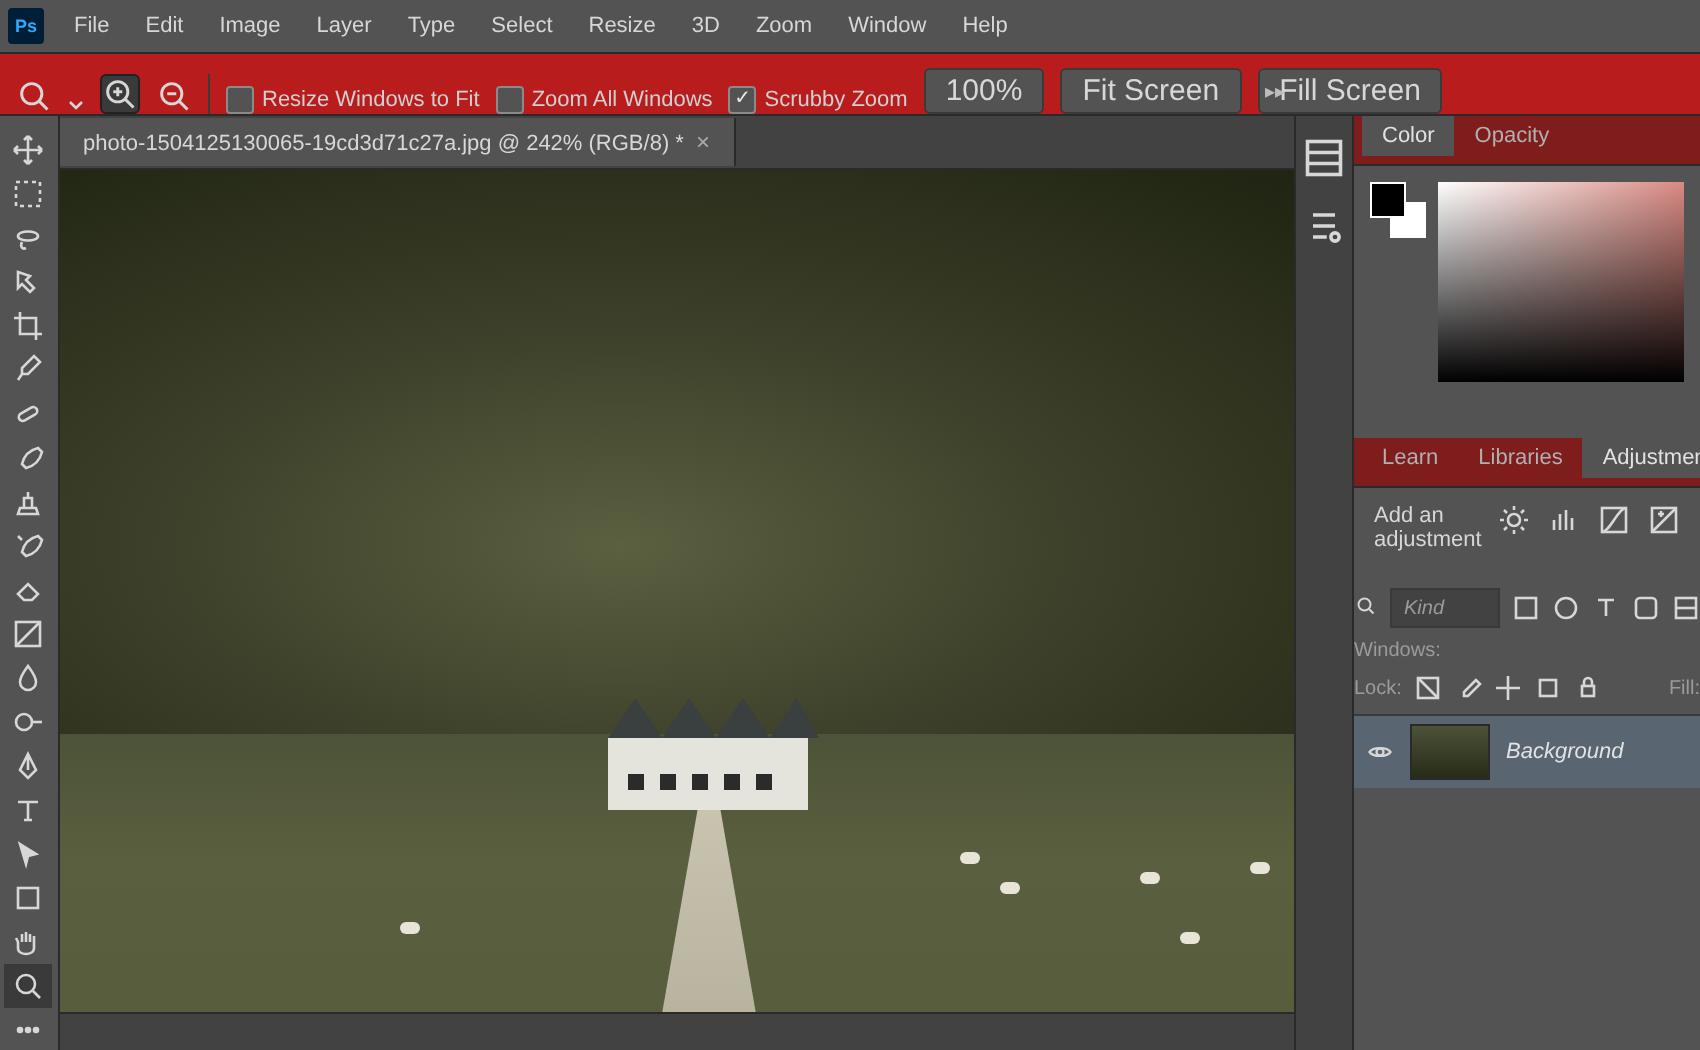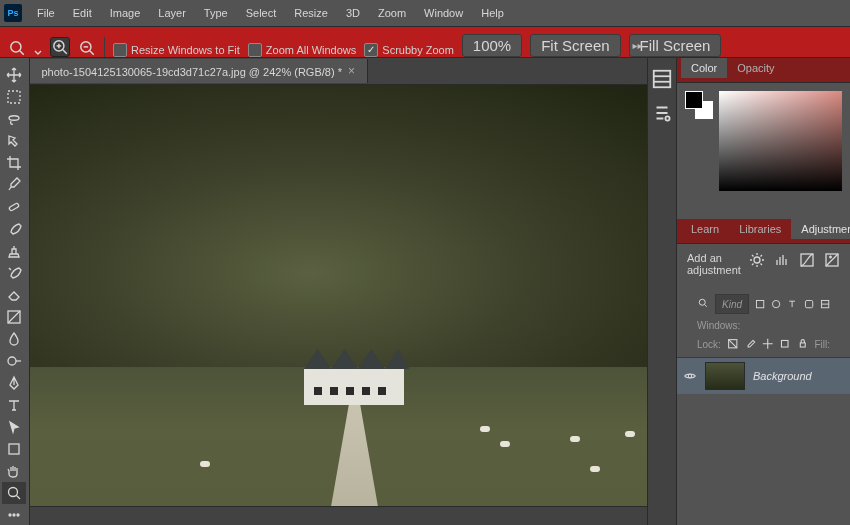--- a/index.html
+++ b/index.html
@@ -46,21 +46,21 @@
   .fgbg{width:28px;height:28px;position:relative}
   .sw{width:16px;height:16px;border:1px solid #fff;position:absolute}
   .sw.fg{background:#000;left:0;top:0;z-index:2}
   .sw.bg{background:#fff;right:0;bottom:0}
   .gradient-box{flex:1;height:100px;background:linear-gradient(to bottom,rgba(0,0,0,0) 0%,#000 100%),linear-gradient(to right,#fff 0%,#d98a82 100%)}
   .adj-body{padding:8px 10px 12px;display:flex;gap:8px}
   .adj-title{color:#d7d7d7;font-size:11px}
   .adj-row{display:flex;justify-content:center;gap:9px}
   .adj-ico{width:16px;height:16px;display:inline-flex;align-items:center;justify-content:center;color:#d7d7d7}
   .layers-body{padding:0}
-  .layer-controls{padding:6px 20px;display:flex;flex-direction:column;gap:6px;border-bottom:1px solid #3a3a3a}
+  .layer-controls{padding:6px 0;display:flex;flex-direction:column;gap:6px;border-bottom:1px solid #3a3a3a}
   .lc-row{display:flex;align-items:center;gap:6px;color:#9b9b9b;font-size:10px}
   .search-kind{flex:1;background:#424242;border:1px solid #3a3a3a;height:18px;display:flex;align-items:center;padding:0 6px;color:#9b9b9b;font-style:italic}
   .dropdown{background:#424242;border:1px solid #3a3a3a;height:18px;display:flex;align-items:center;padding:0 6px;color:#9b9b9b;flex:1}
   .ico-btn{width:14px;height:14px;display:inline-flex;align-items:center;justify-content:center}
   .layer-row{display:flex;align-items:center;height:36px;background:#5a6572;padding:0 6px;gap:8px}
   .eye{width:14px;height:14px}
   .thumb{width:38px;height:26px;background:linear-gradient(#4d5338,#262c18);border:1px solid #2a2a2a}
   .layer-name{font-style:italic;color:#e2e2e2}
   .dbl-arrow{position:absolute;right:4px;top:-18px;color:#bdbdbd;font-size:10px}
   svg{stroke:#d7d7d7;fill:none;stroke-width:1.3}

